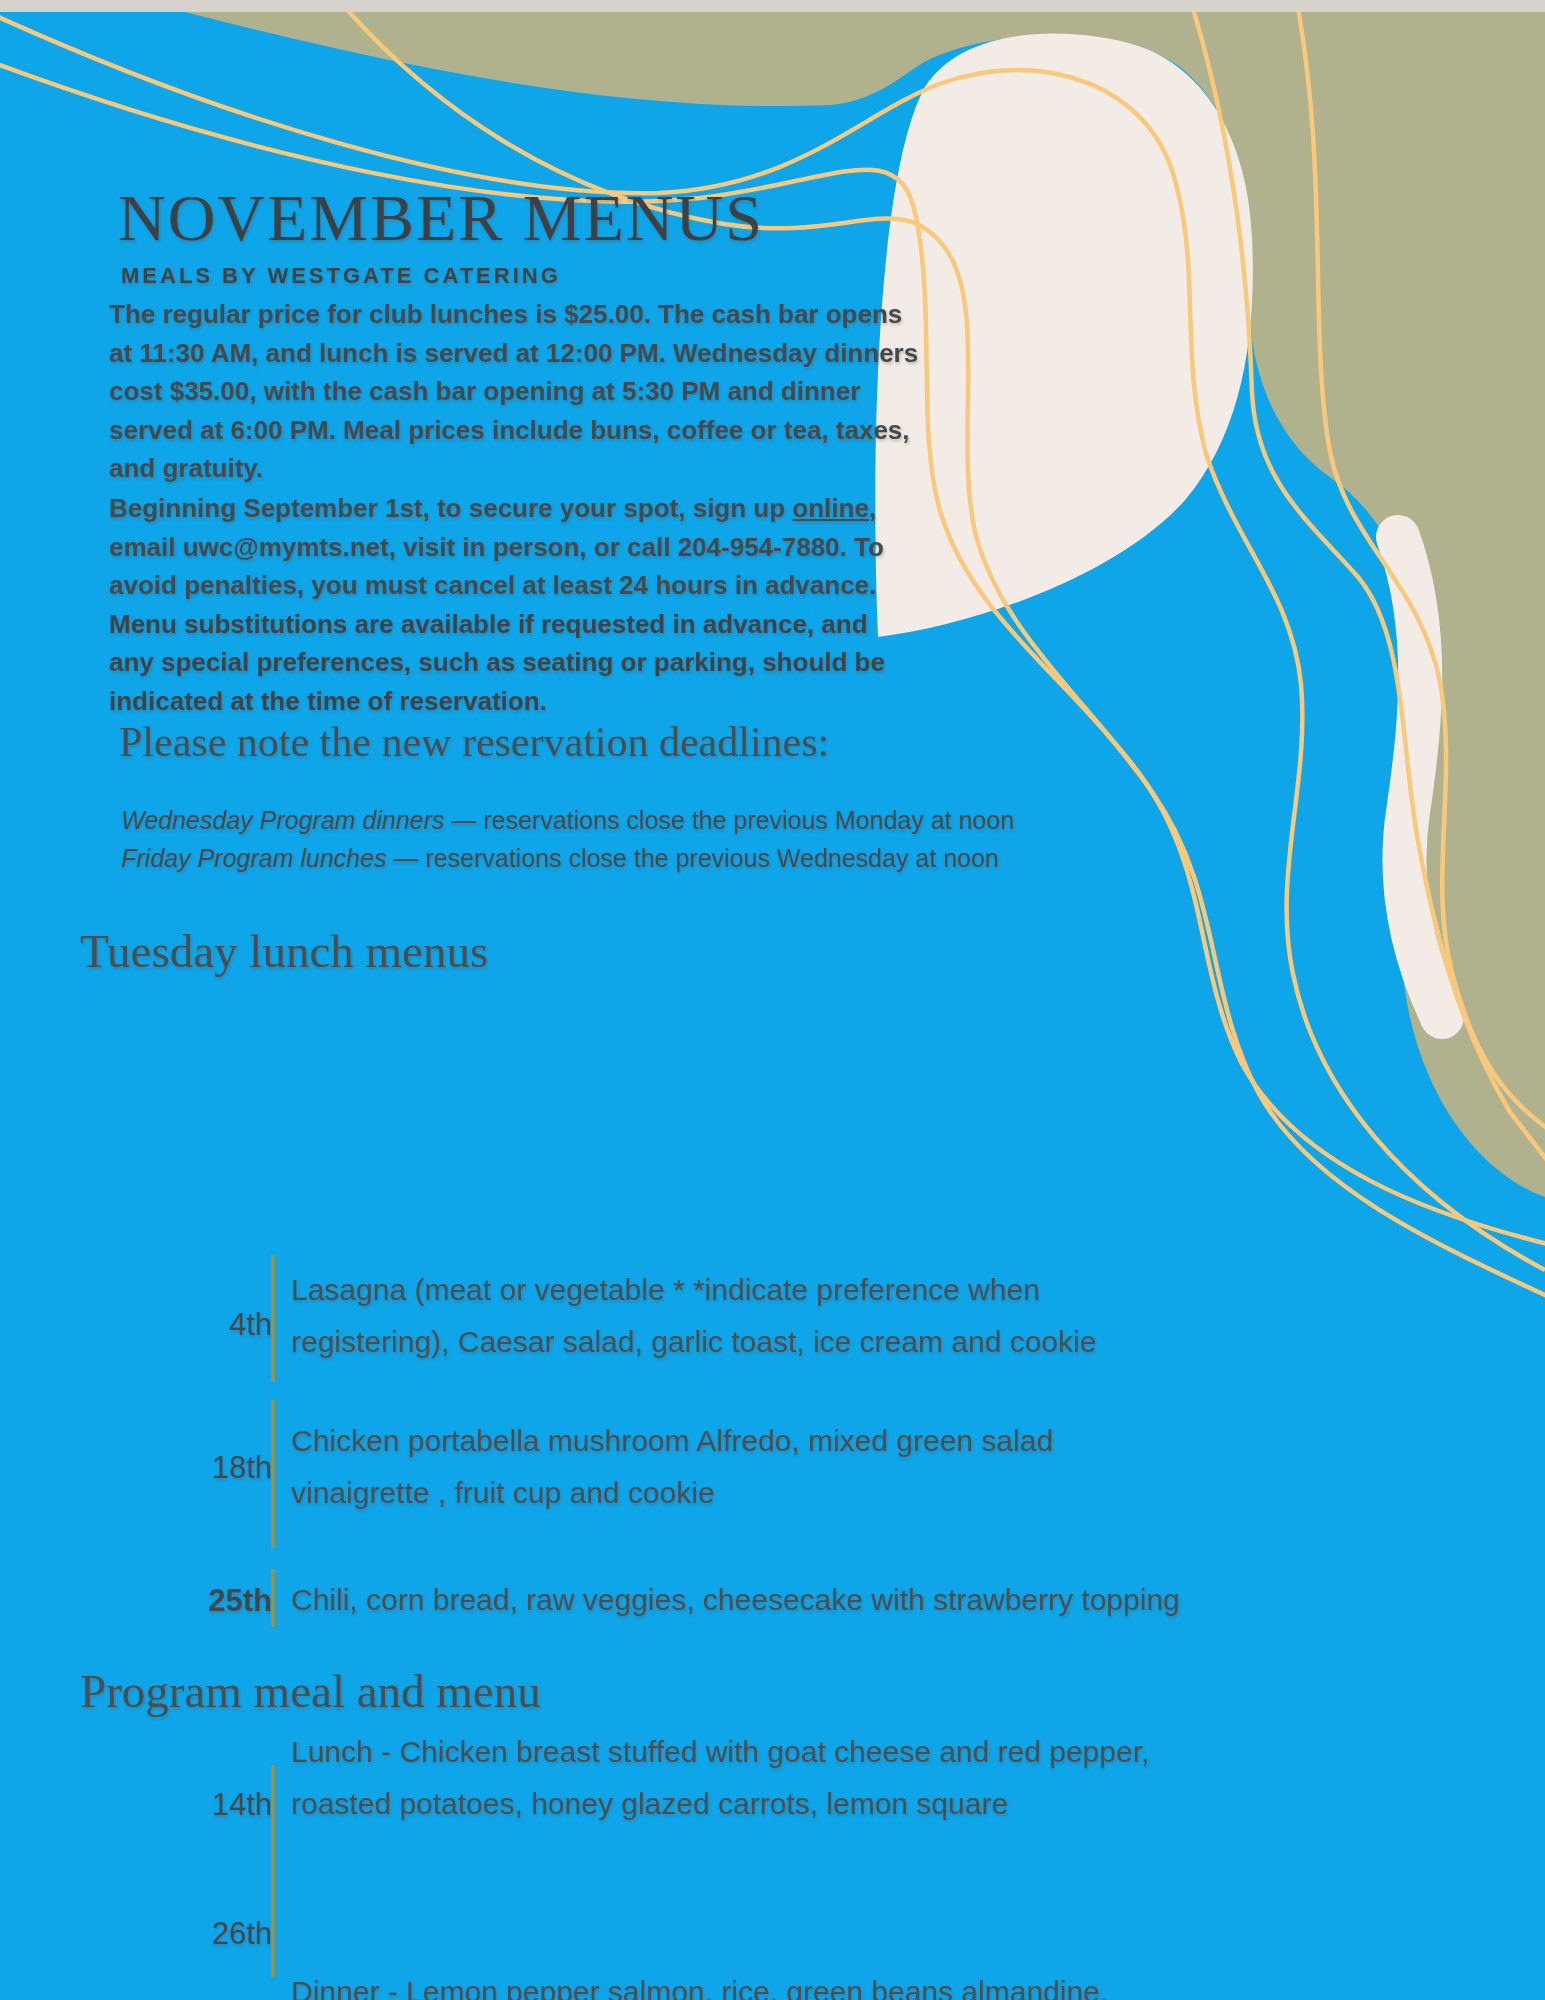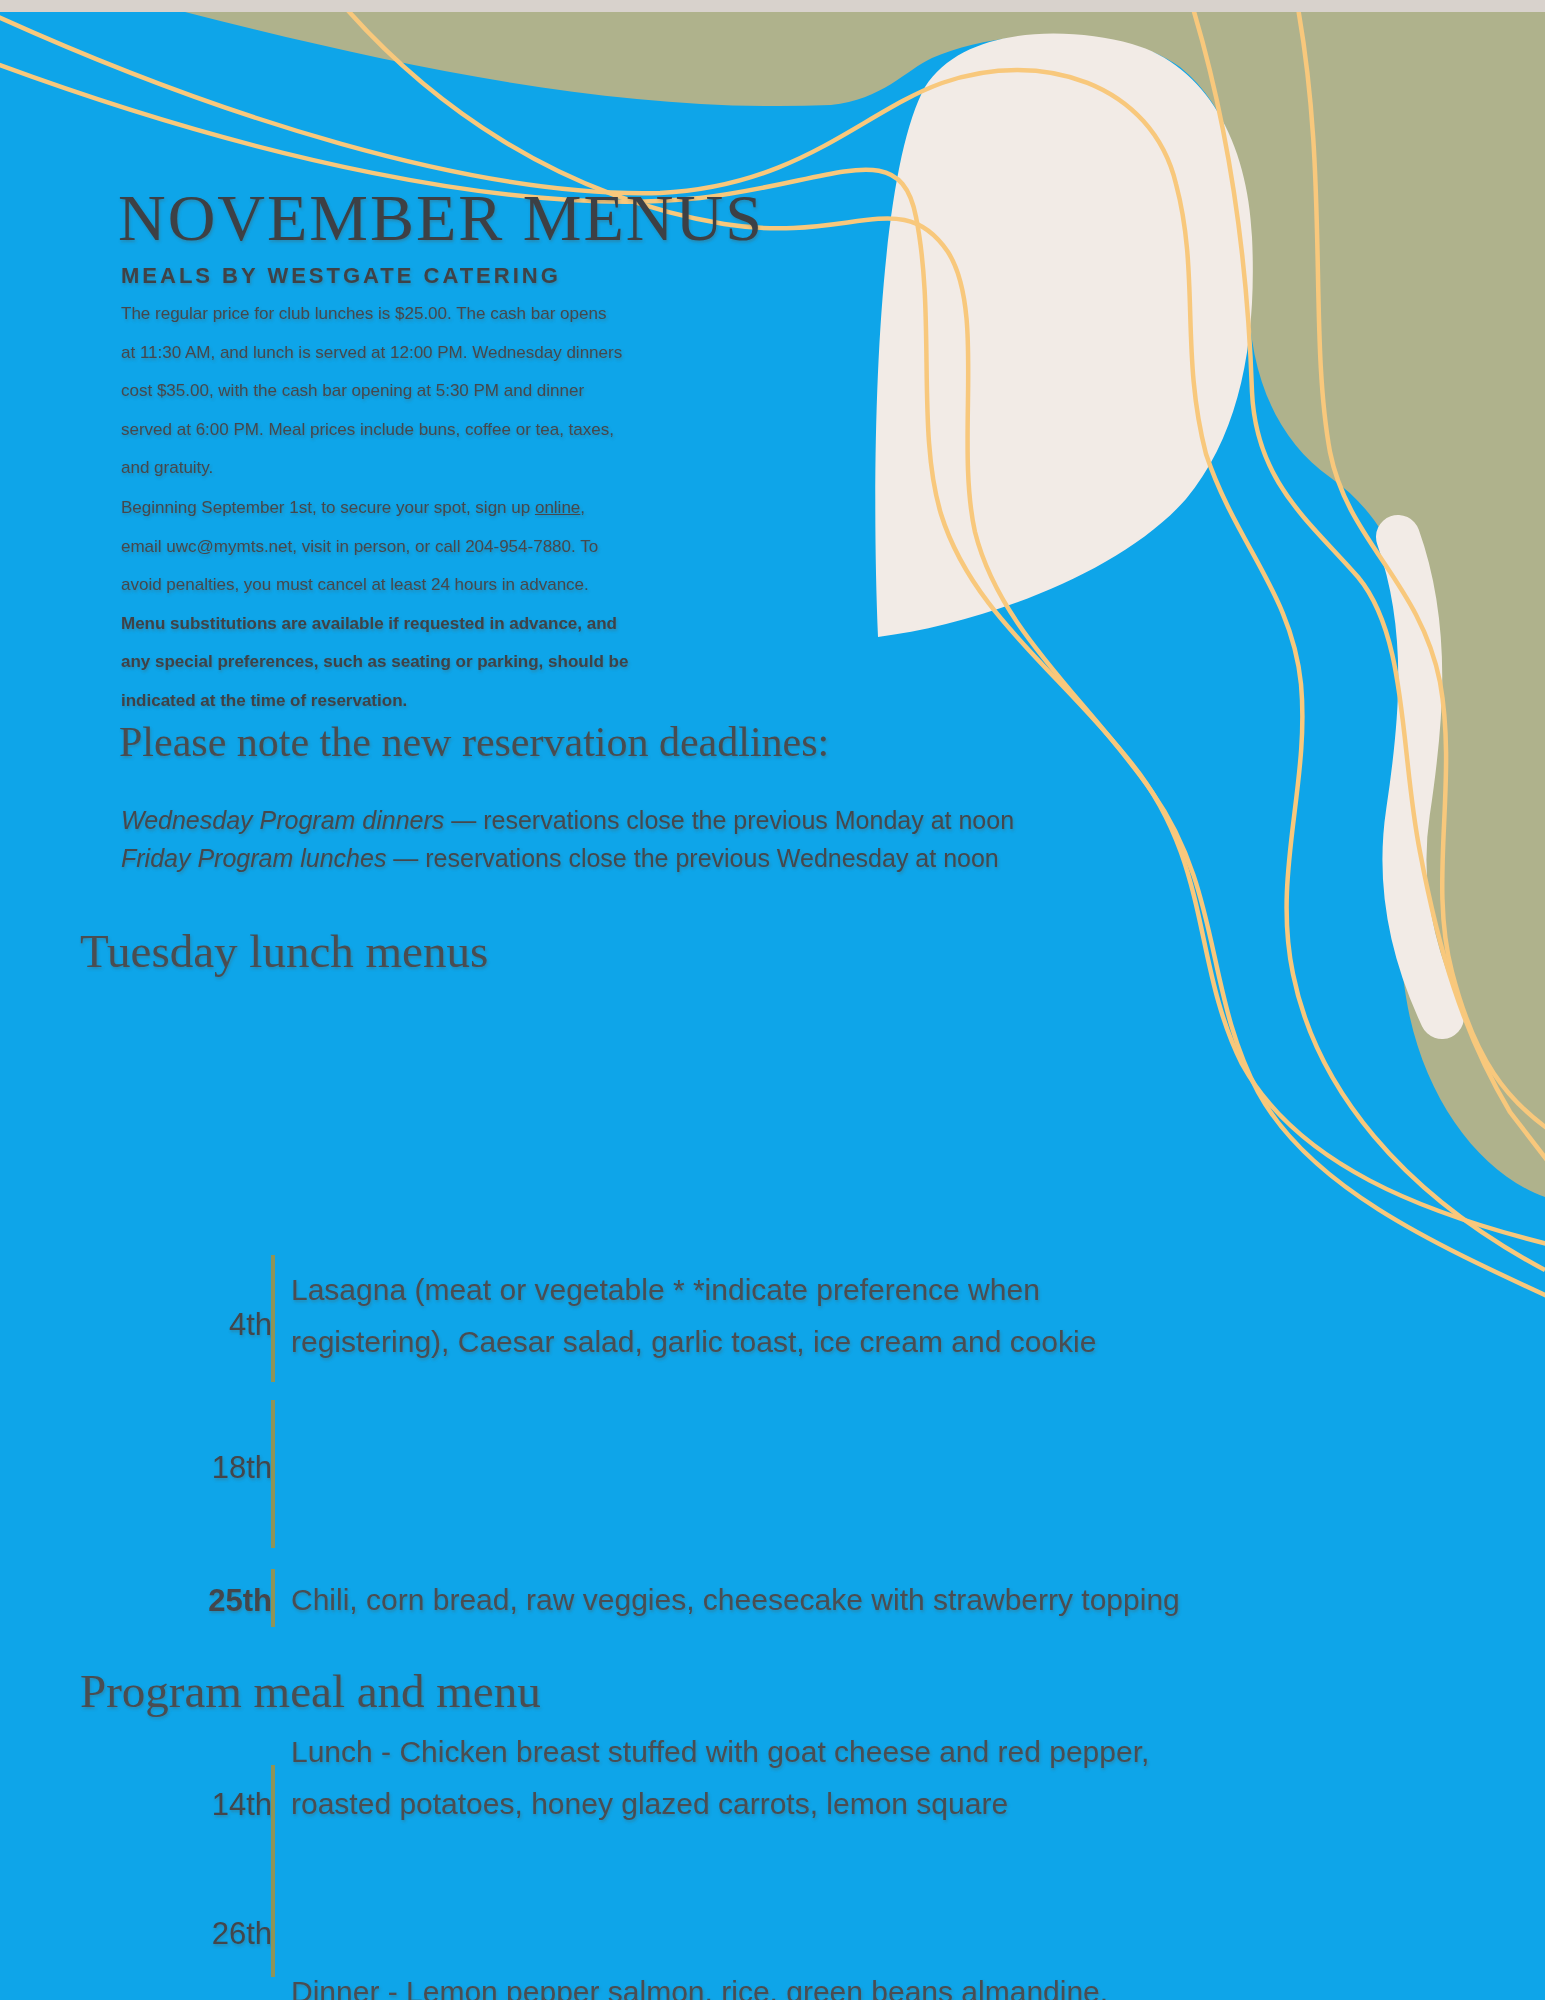--- a/index.html
+++ b/index.html
@@ -21,24 +21,25 @@
     font-family:"Liberation Serif", serif;
     font-size:66px;letter-spacing:2px;
     color:#3d4045;font-weight:400;
   }
   .subtitle{
     left:121px;top:251px;
     font-size:22px;font-weight:bold;letter-spacing:3px;
     color:#3f4247;
   }
   .para{
-    left:121px;width:920px;
-    font-size:17px;line-height:38.5px;
+    left:109px;width:920px;
+    font-size:26px;line-height:38.5px;
     white-space:pre-line;
     color:#45484d;
+    font-weight:bold;
   }
   .intro{top:283px;}
   .signup{top:477px;}
   .signup b{color:#3f4247;}
   .signup a{color:#45484d;text-decoration:underline;cursor:pointer;}
   .deadlines-heading{
     left:119px;top:706px;
     font-family:"Liberation Serif", serif;
     font-size:42px;color:#494c50;font-weight:400;
   }
@@ -152,20 +153,22 @@
 
     <div class="abs section-heading sh1 shadowed">Tuesday lunch menus</div>
 
     <div class="abs date shadowed" style="top:1295px;">4th</div>
     <div class="abs vline" style="top:1243px;height:127px;"></div>
     <div class="abs desc shadowed" style="top:1252px;">Lasagna (meat or vegetable * *indicate preference when
 registering), Caesar salad, garlic toast, ice cream and cookie</div>
 
     <div class="abs date shadowed" style="top:1438px;">18th</div>
     <div class="abs vline" style="top:1388px;height:148px;"></div>
+    <div class="abs desc shadowed" style="top:1403px;">Chicken portabella mushroom Alfredo, mixed green salad
+vinaigrette , fruit cup and cookie</div>
 
     <div class="abs date shadowed" style="top:1571px;font-weight:bold;">25th</div>
     <div class="abs vline" style="top:1557px;height:58px;"></div>
     <div class="abs desc shadowed" style="top:1562px;">Chili, corn bread, raw veggies, cheesecake with strawberry topping</div>
 
     <div class="abs section-heading sh2 shadowed">Program meal and menu</div>
 
     <div class="abs date shadowed" style="top:1775px;">14th</div>
     <div class="abs vline" style="top:1753px;height:104px;"></div>
     <div class="abs desc shadowed" style="top:1714px;">Lunch - Chicken breast stuffed with goat cheese and red pepper,

